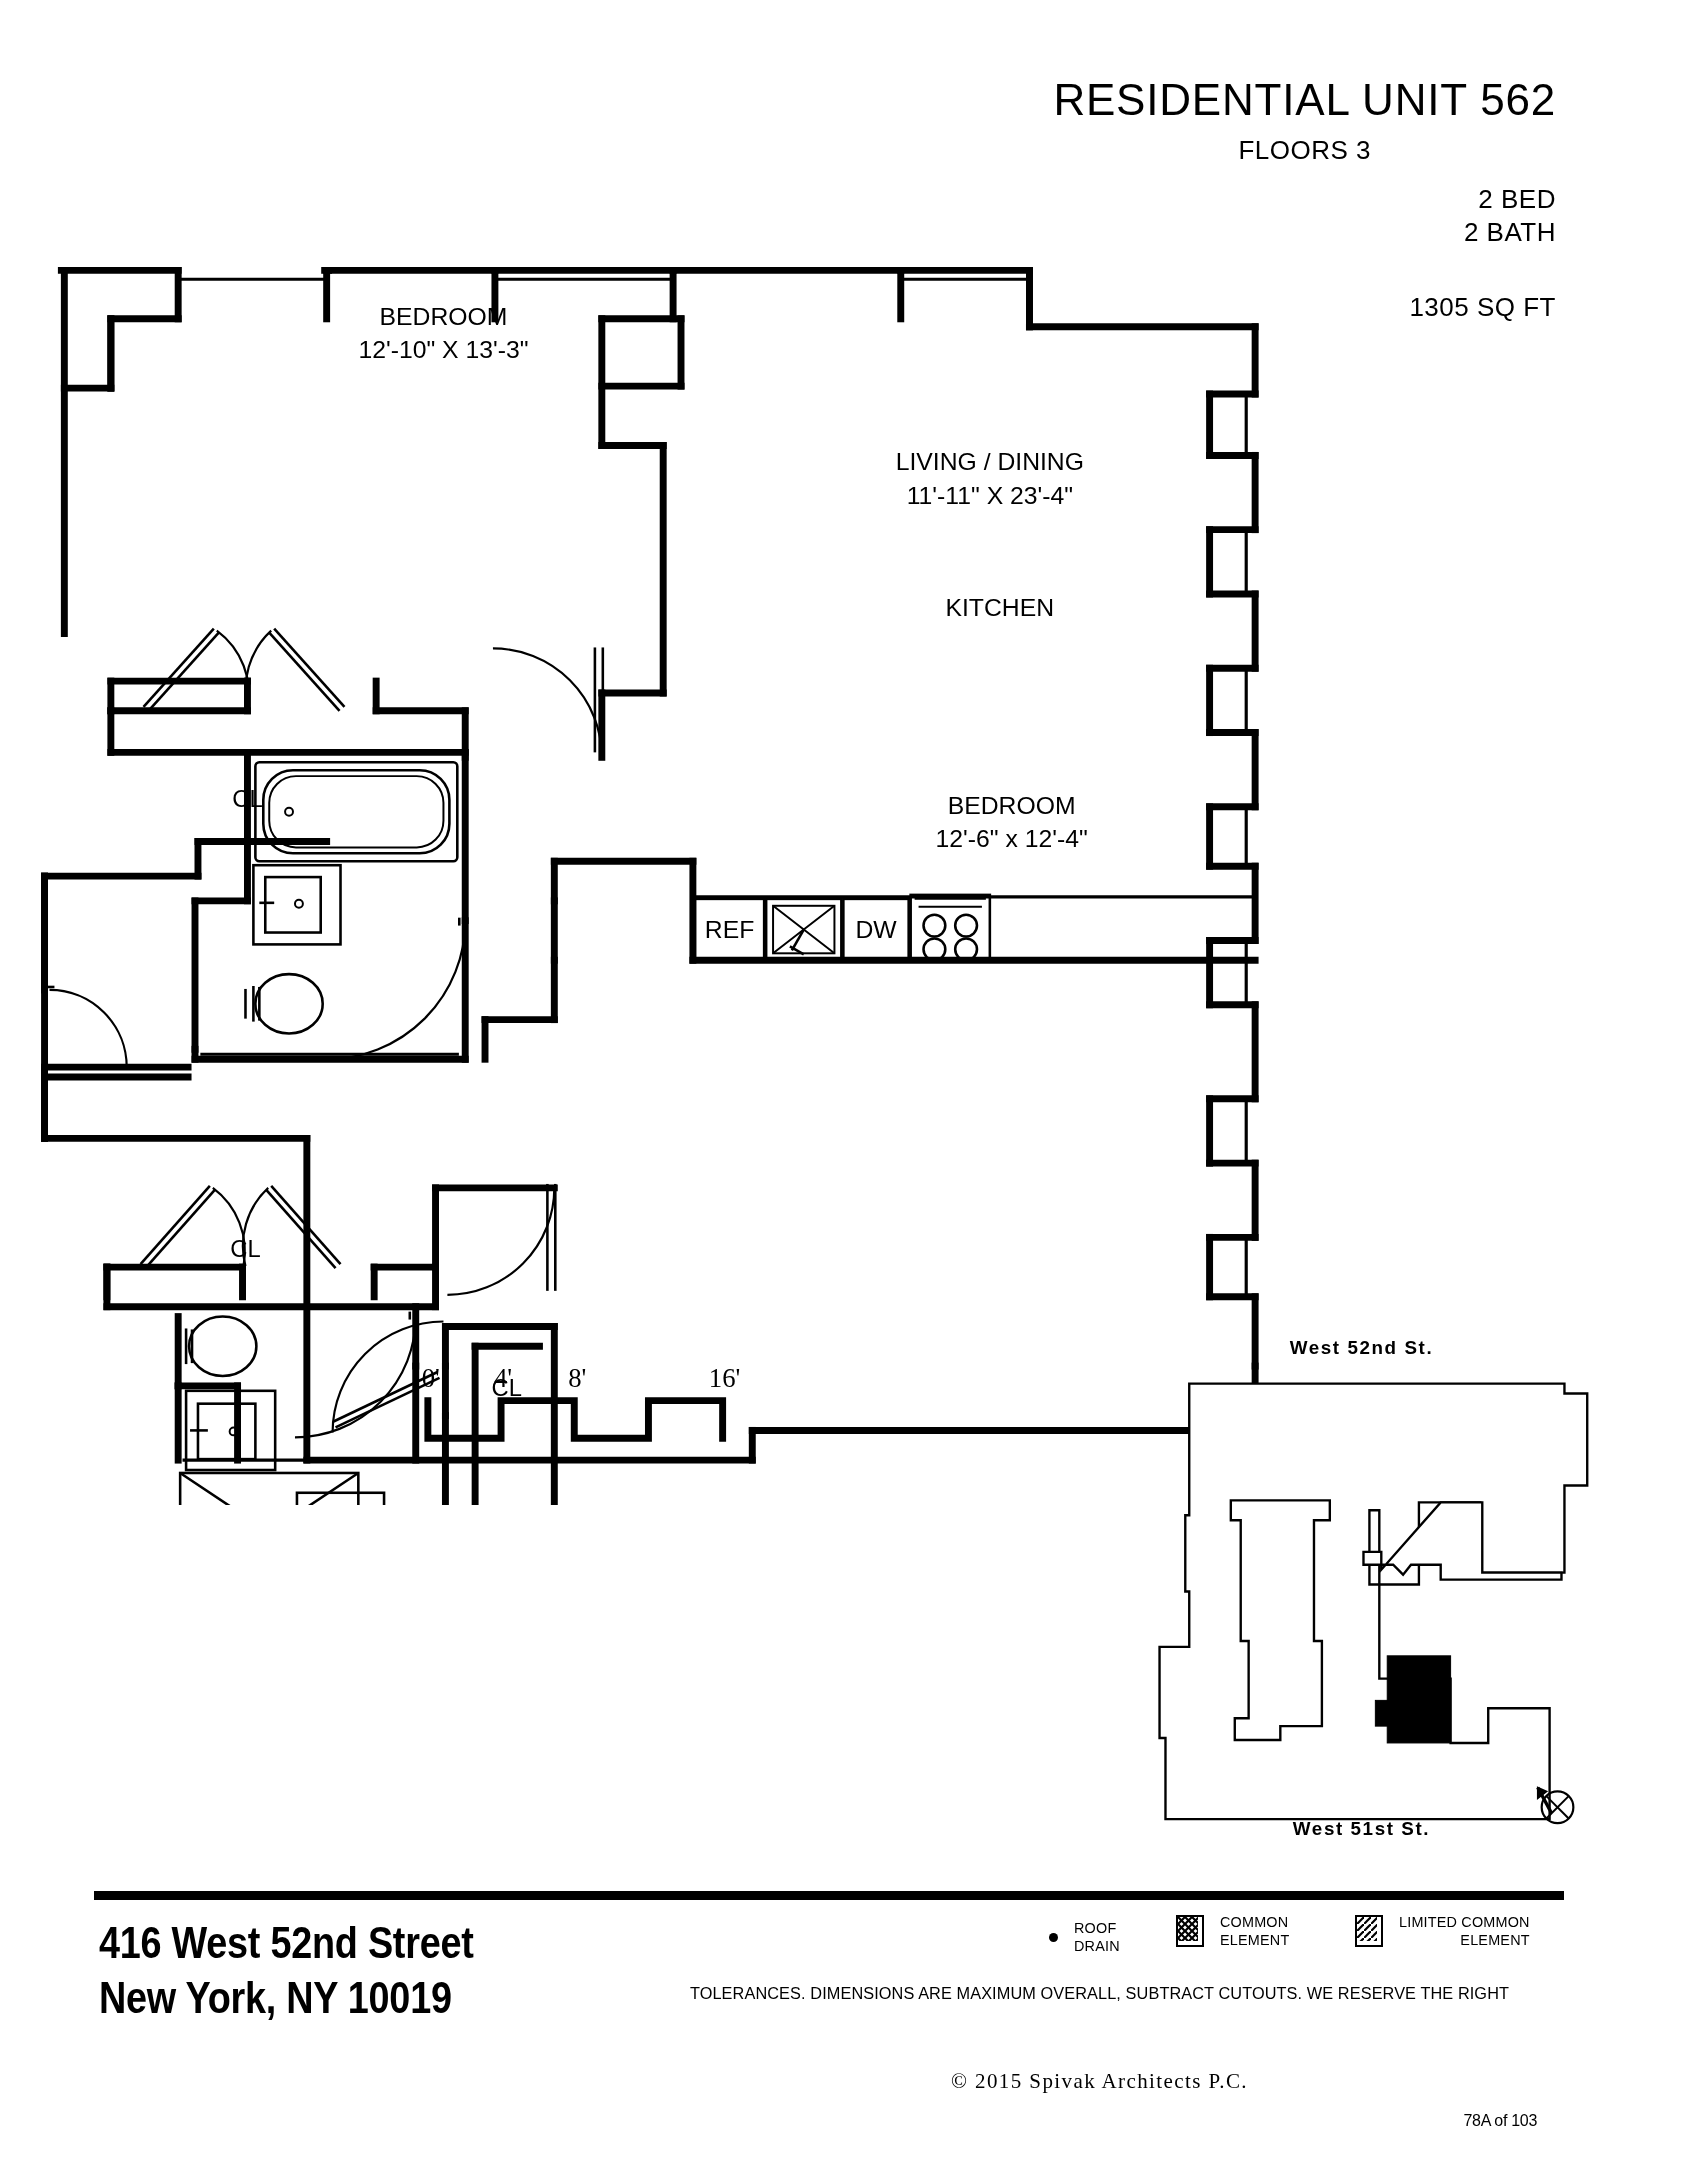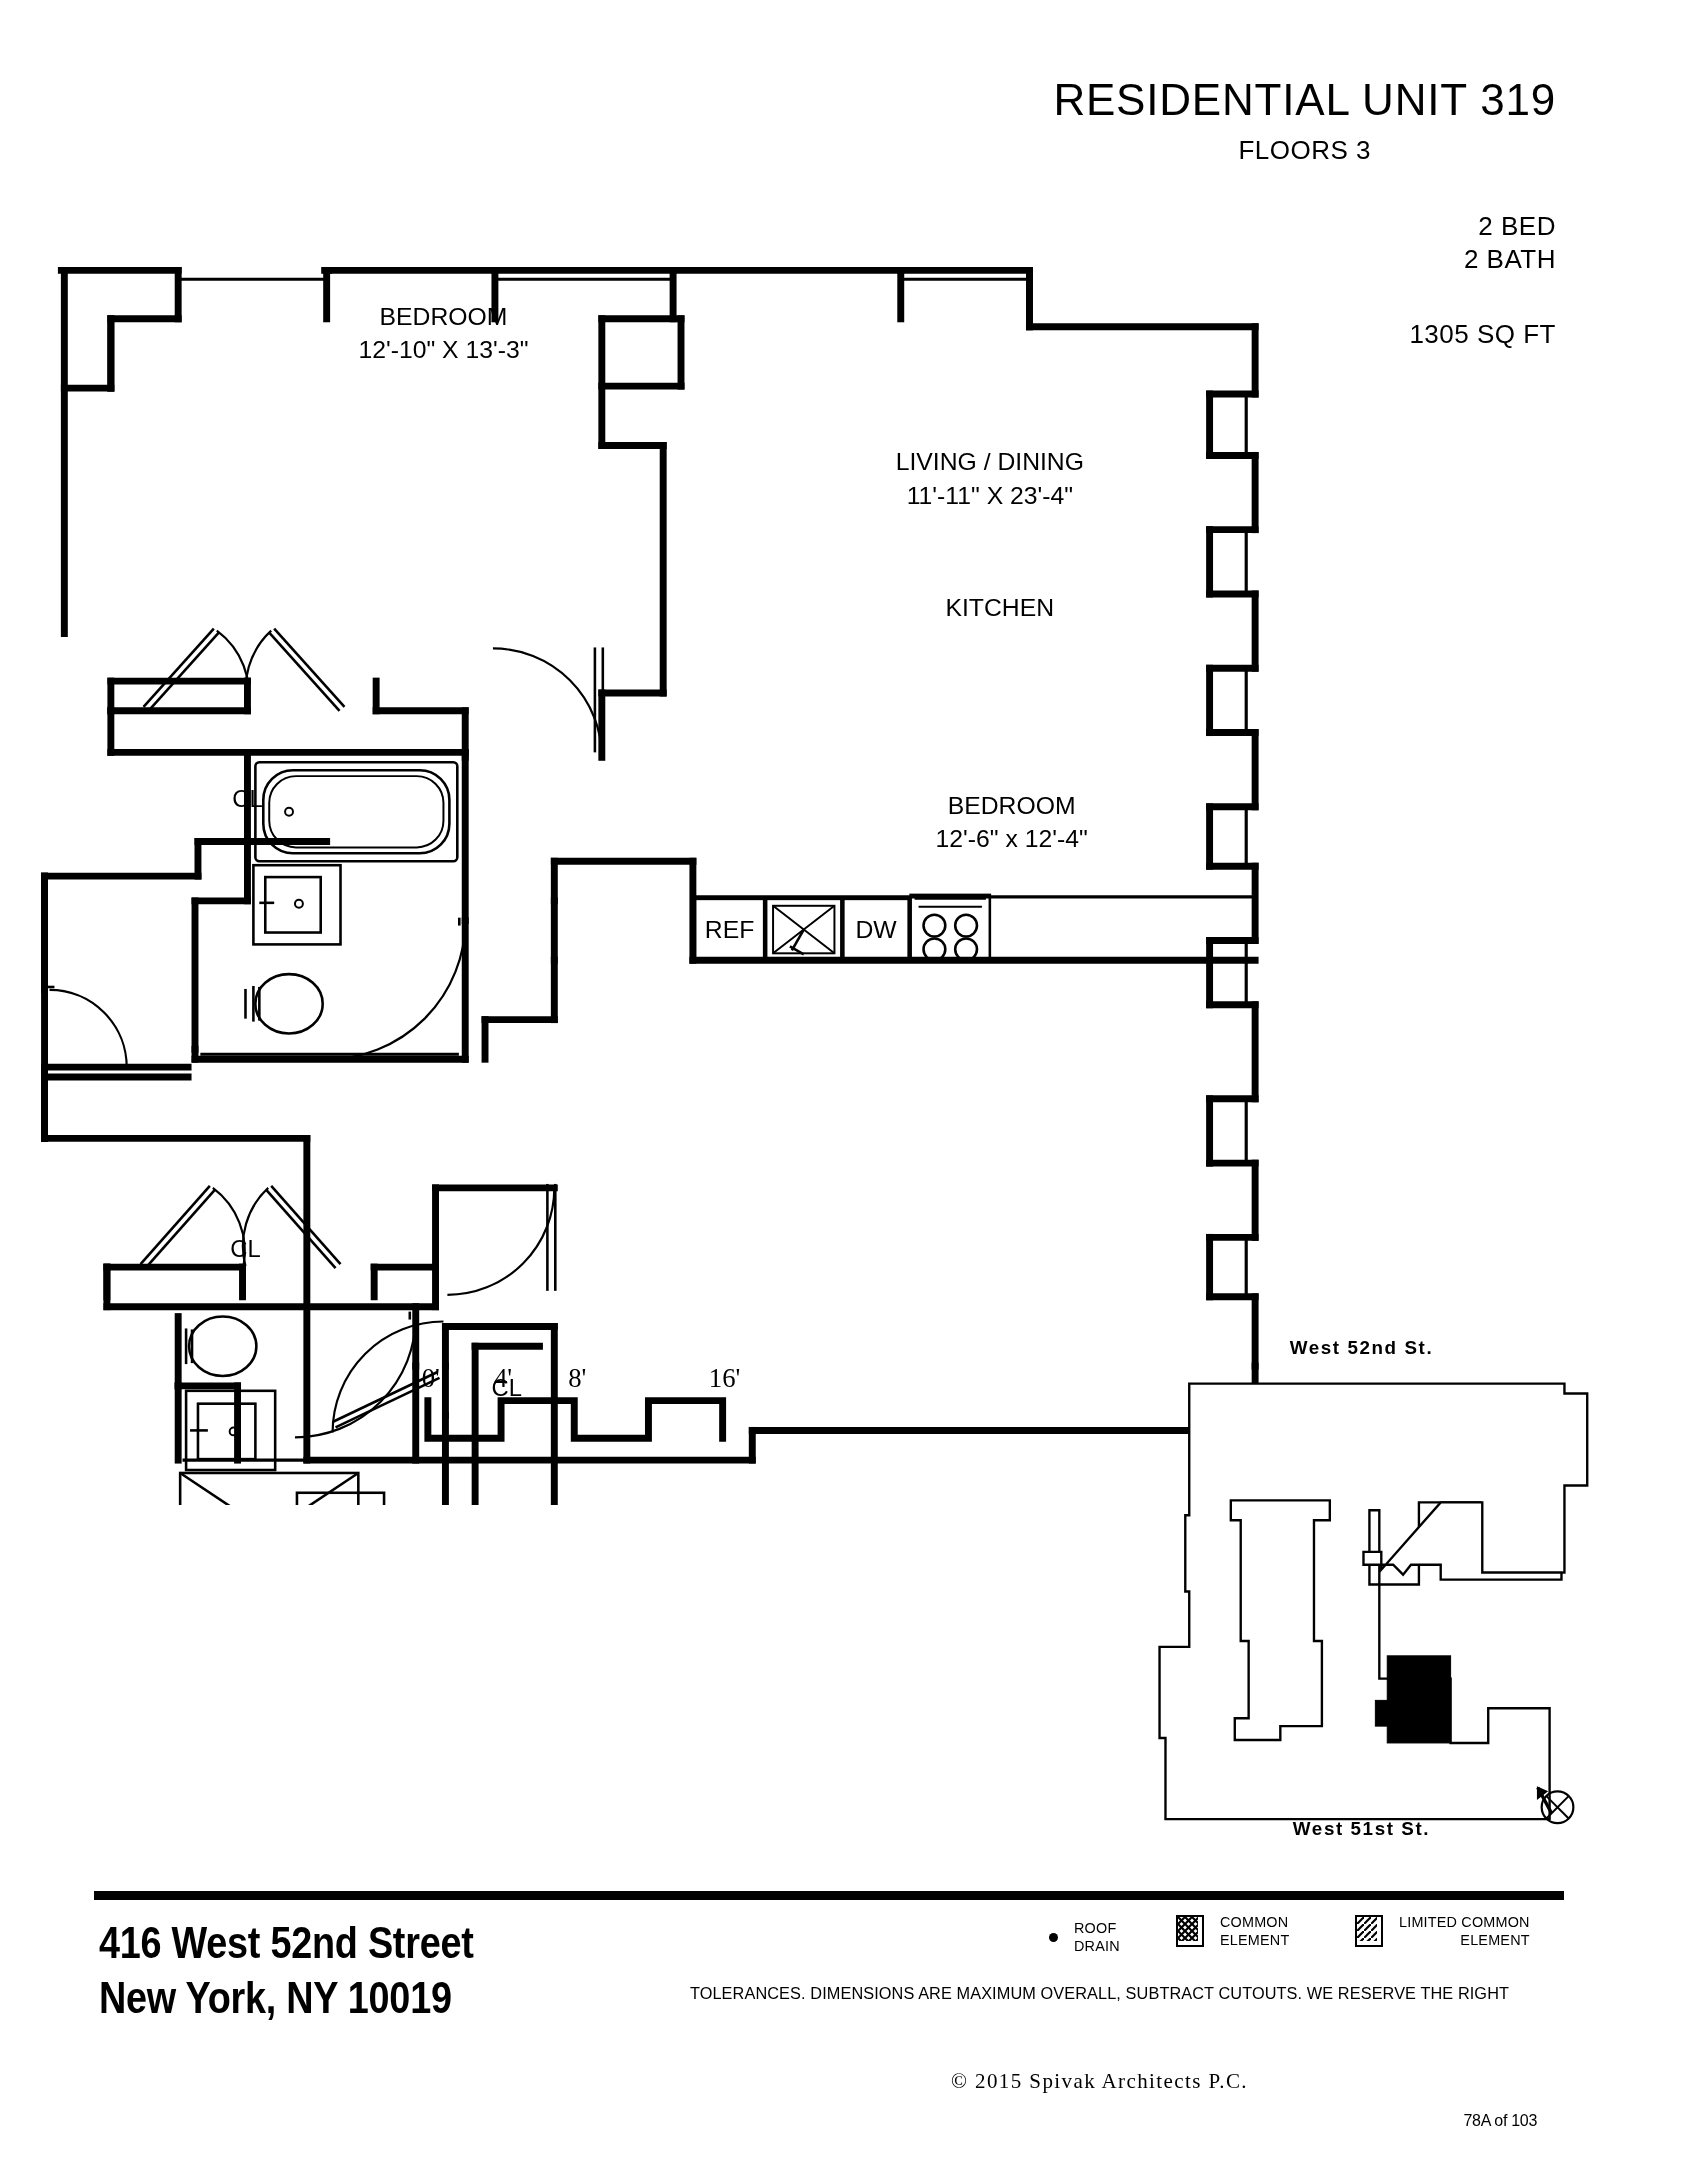--- a/index.html
+++ b/index.html
@@ -33,21 +33,21 @@
   #floors-line {
     font-size: 26px;
     letter-spacing: 0.5px;
     margin-top: 12px;
     white-space: nowrap;
     text-align: center;
   }
   #beds-line {
     font-size: 26px;
     letter-spacing: 0.5px;
-    margin-top: 45px;
+    margin-top: 18px;
     white-space: nowrap;
   }
   #baths-line {
     font-size: 26px;
     letter-spacing: 0.5px;
     margin-top: 2px;
     white-space: nowrap;
   }
   #sqft-line {
     font-size: 26px;
@@ -188,21 +188,21 @@
     text-align: right;
     font-family: "Liberation Sans", sans-serif;
     font-size: 16px;
     letter-spacing: -0.3px;
   }
 </style>
 </head>
 <body>
 
 <div id="header-block">
-  <div id="unit-title">RESIDENTIAL UNIT 319</div>
+  <div id="unit-title">RESIDENTIAL UNIT 562</div>
   <div id="floors-line">FLOORS 3</div>
   <div id="beds-line">2 BED</div>
   <div id="baths-line">2 BATH</div>
   <div id="sqft-line">1305 SQ FT</div>
 </div>
 
 <div id="plan-wrap">
 <svg id="plan-svg" width="1267" height="1238" viewBox="0 0 1280 1250" xmlns="http://www.w3.org/2000/svg">
 
   <g>

